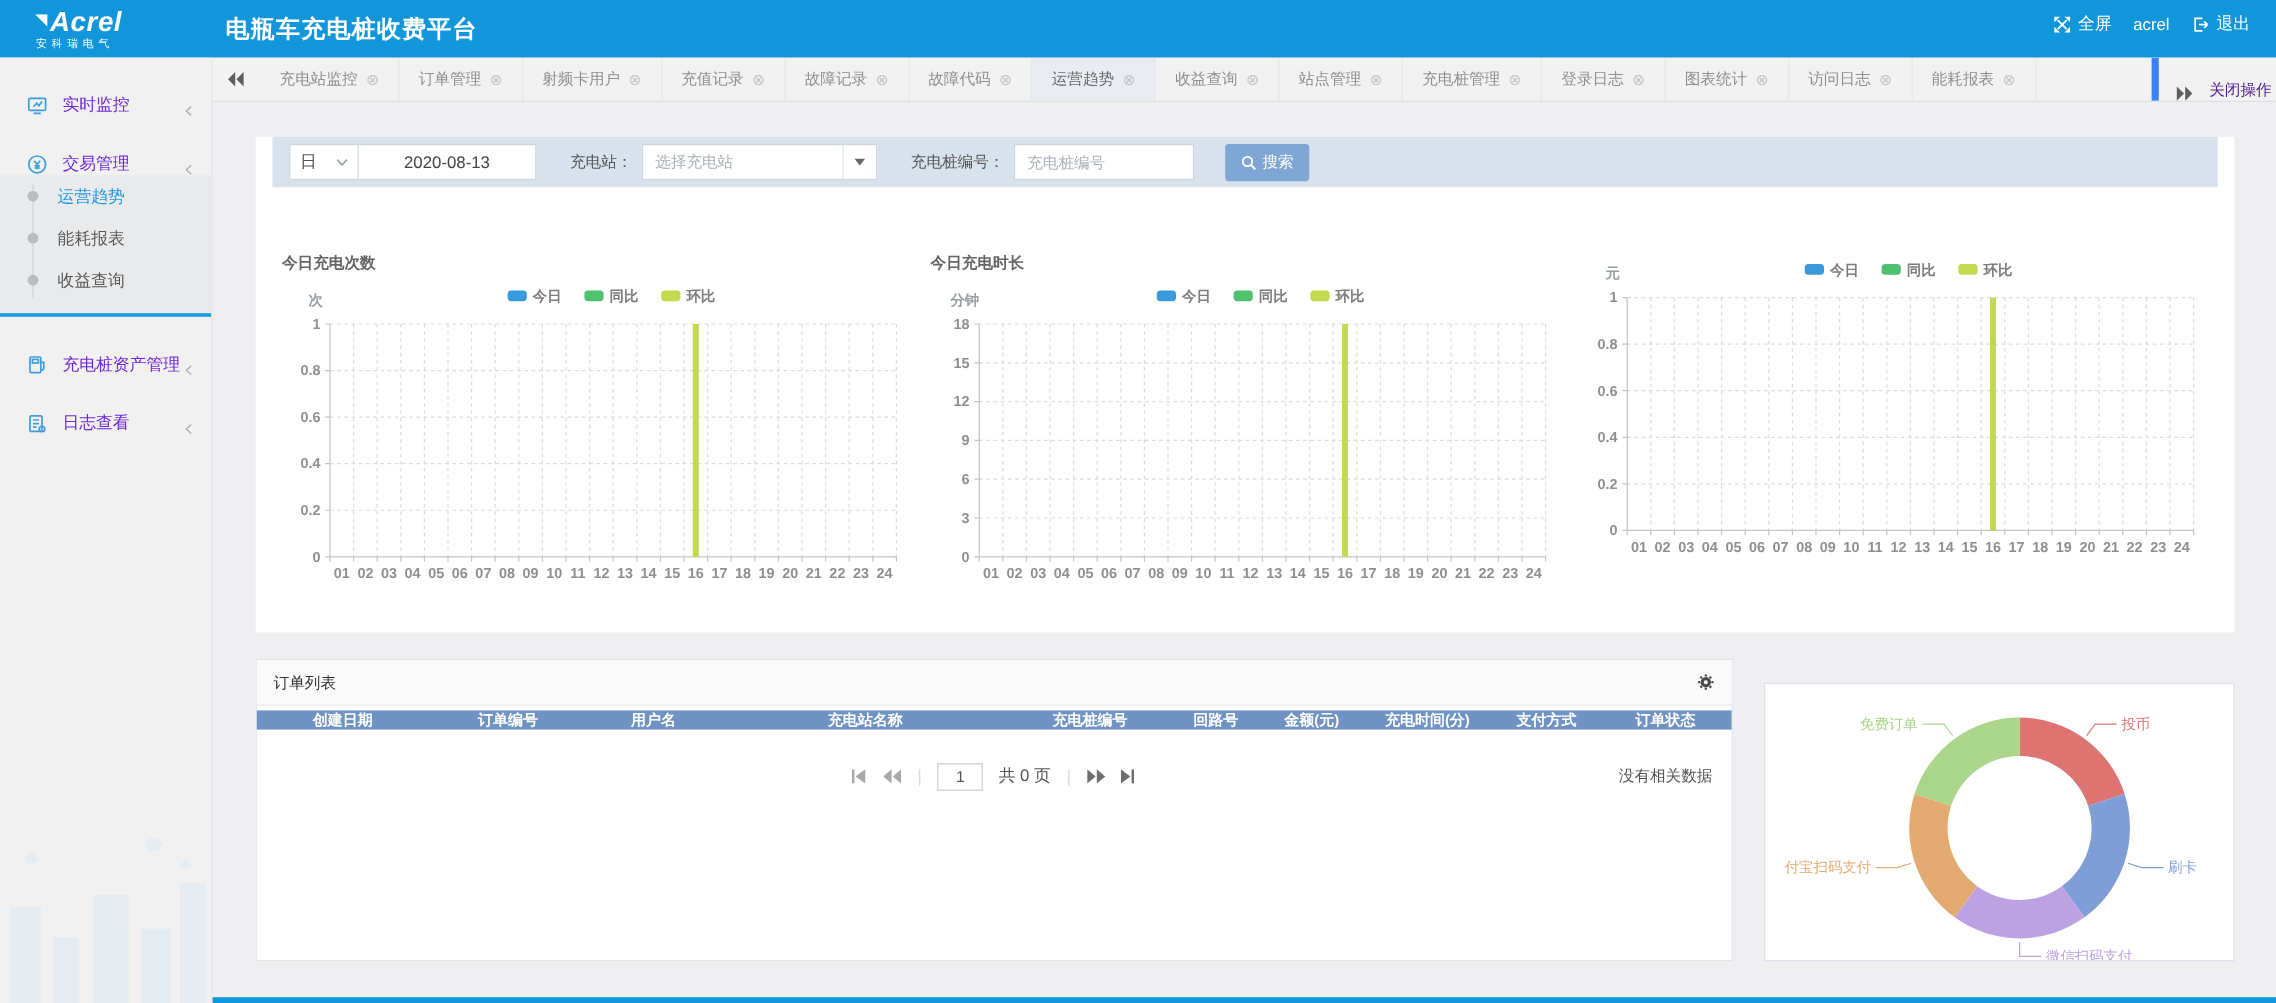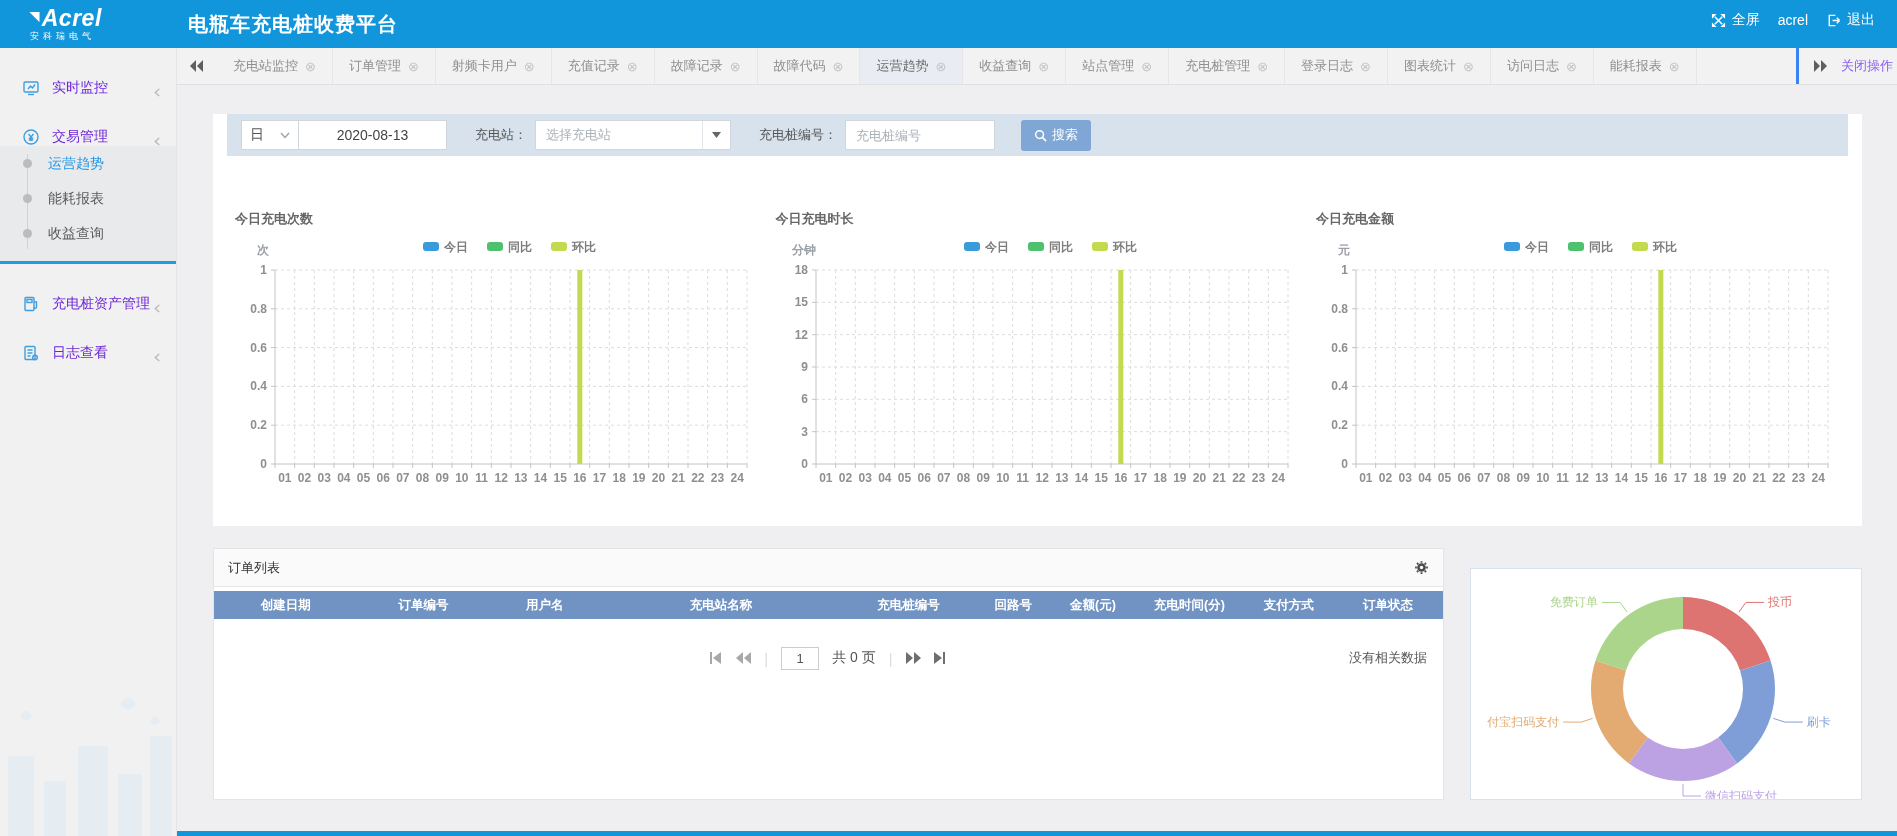--- a/index.html
+++ b/index.html
@@ -33,21 +33,21 @@
   .sub-item.active { color:#2196e3; }
   .side-water { position:absolute; bottom:0; left:0; right:0; height:150px; opacity:.35; }
 
   
   .tabbar { height:37px; background:#f2f2f2; border-bottom:1px solid #e0e0e0; display:flex; align-items:stretch; font-size:13px; color:#8f8f8f; overflow:hidden; }
   .tab-scroll { width:40px; display:flex; align-items:center; justify-content:center; cursor:pointer; flex:none; }
   .tabs-wrap { display:flex; flex:1; overflow:hidden; }
   .tab { display:flex; align-items:center; gap:7px; padding:0 16px; border-right:1px solid #e6e6e6; cursor:pointer; white-space:nowrap; }
   .tab .x { color:#c3c3c3; font-size:13px; }
   .tab.active { background:#e9edf3; color:#6a6a6a; }
-  .tab-ops { display:flex; align-items:center; gap:14px; padding:0 4px 0 14px; border-left:3px solid #3b82f6; flex:none; color:#8b5cf6; }
+  .tab-ops { display:flex; align-items:flex-end; gap:14px; padding:0 4px 0 14px; border-left:6px solid #3b82f6; flex:none; color:#4c1d95; }
 
   
   .scroll { flex:1; padding:13px 35px 0 36px; overflow:hidden; }
   .panel { background:#fff; }
   .panel-top { padding-bottom:22px; }
   .filterbar { margin:16px 14px 0; height:42px; background:#d8e2ec; display:flex; align-items:center; padding:0 14px; font-size:13px; color:#555; }
   .fgroup { display:flex; align-items:center; }
   .sel-period { width:58px; height:30px; background:#fff; border:1px solid #cfd6dd; display:flex; align-items:center; justify-content:space-between; padding:0 8px; color:#555; font-size:14px; cursor:pointer; }
   .inp-date { width:148px; height:30px; border:1px solid #cfd6dd; border-left:none; text-align:center; font-size:14px; color:#444; outline:none; font-family:inherit; }
   .flabel { margin:0 8px 0 28px; }
@@ -60,21 +60,21 @@
 
   .charts-row { margin-top:54px; padding:0 18px; display:flex; justify-content:space-between; }
   .chart-col { width:532px;font-weight:bold; }
   .chart-title { font-size:13px; color:#666; margin:0 0 4px 4px; }
 
   
   .bottom-row { margin-top:22px; display:flex; gap:26px; align-items:flex-start; }
   .order-panel { flex:1; border:1px solid #e4e4e4; min-height:252px; background:#fff; }
   .order-head { height:38px; background:#fafafa; border-bottom:1px solid #e8e8e8; display:flex; align-items:center; padding:0 14px; }
   .order-title { font-size:13px; color:#333; flex:1; }
-  .ot-head { display:grid; grid-template-columns:1.3fr 1.2fr 1fr 2.2fr 1.2fr .7fr .75fr 1fr .8fr 1fr; height:28px; background:#7093c3; color:#fff; font-size:12.5px; font-weight:bold; align-items:center; text-align:center; margin-top:4px; }
+  .ot-head { display:grid; grid-template-columns:1.3fr 1.2fr 1fr 2.2fr 1.2fr .7fr .75fr 1fr .8fr 1fr; height:16px; background:#7093c3; color:#fff; font-size:12.5px; font-weight:bold; align-items:center; text-align:center; margin-top:4px; }
   .pager-row { height:34px; margin-top:22px; position:relative; display:flex; align-items:center; justify-content:center; gap:13px; color:#8d8d8d; }
   .pg-sep { color:#dcdcdc; font-size:15px; }
   .pg-input { width:38px; height:23px; border:1px solid #ccc; text-align:center; font-size:13px; color:#555; outline:none; font-family:inherit; }
   .pg-total { font-size:14px; color:#555; }
   .pg-btn { cursor:pointer; display:flex; align-items:center; }
   .empty-text { position:absolute; right:16px; font-size:13px; color:#555; }
 
   .donut-panel { width:392px; margin-top:20px; border:1px solid #d9e2ec; background:#fff; height:232px; overflow:hidden; flex:none; }
 
   .bottom-strip { position:absolute; left:0; right:0; bottom:0; height:5px; background:#1296db; }
@@ -515,21 +515,21 @@
                 <text x="368.5" y="250" fill="#8f8f8f" font-size="12" text-anchor="middle">17</text>
                 <text x="388.1666666666667" y="250" fill="#8f8f8f" font-size="12" text-anchor="middle">18</text>
                 <text x="407.83333333333337" y="250" fill="#8f8f8f" font-size="12" text-anchor="middle">19</text>
                 <text x="427.5" y="250" fill="#8f8f8f" font-size="12" text-anchor="middle">20</text>
                 <text x="447.1666666666667" y="250" fill="#8f8f8f" font-size="12" text-anchor="middle">21</text>
                 <text x="466.83333333333337" y="250" fill="#8f8f8f" font-size="12" text-anchor="middle">22</text>
                 <text x="486.5" y="250" fill="#8f8f8f" font-size="12" text-anchor="middle">23</text>
                 <text x="506.1666666666667" y="250" fill="#8f8f8f" font-size="12" text-anchor="middle">24</text>
                 <rect x="346.33333333333337" y="38" width="5" height="194" fill="#c3d94e"></rect>
               </svg></div>
-            <div class="chart-col"><div class="chart-title">今日充电金额</div><svg width="532" height="268">
+            <div class="chart-col"><svg width="532" height="268">
                 <text x="32" y="22" fill="#9aa0a6" font-size="12" text-anchor="middle">元</text>
                 <rect x="192" y="10" width="16" height="9" rx="3" fill="#3a9bdc"></rect>
                 <text x="213" y="19" fill="#7d7d7d" font-size="12" text-anchor="start">今日</text>
                 <rect x="256" y="10" width="16" height="9" rx="3" fill="#4ec16e"></rect>
                 <text x="277" y="19" fill="#7d7d7d" font-size="12" text-anchor="start">同比</text>
                 <rect x="320" y="10" width="16" height="9" rx="3" fill="#c3d94e"></rect>
                 <text x="341" y="19" fill="#7d7d7d" font-size="12" text-anchor="start">环比</text>
                 <line x1="63.66666666666667" y1="38" x2="63.66666666666667" y2="232" stroke="#dcdcdc" stroke-width="1" stroke-dasharray="3,3"></line>
                 <line x1="83.33333333333334" y1="38" x2="83.33333333333334" y2="232" stroke="#dcdcdc" stroke-width="1" stroke-dasharray="3,3"></line>
                 <line x1="103" y1="38" x2="103" y2="232" stroke="#dcdcdc" stroke-width="1" stroke-dasharray="3,3"></line>

